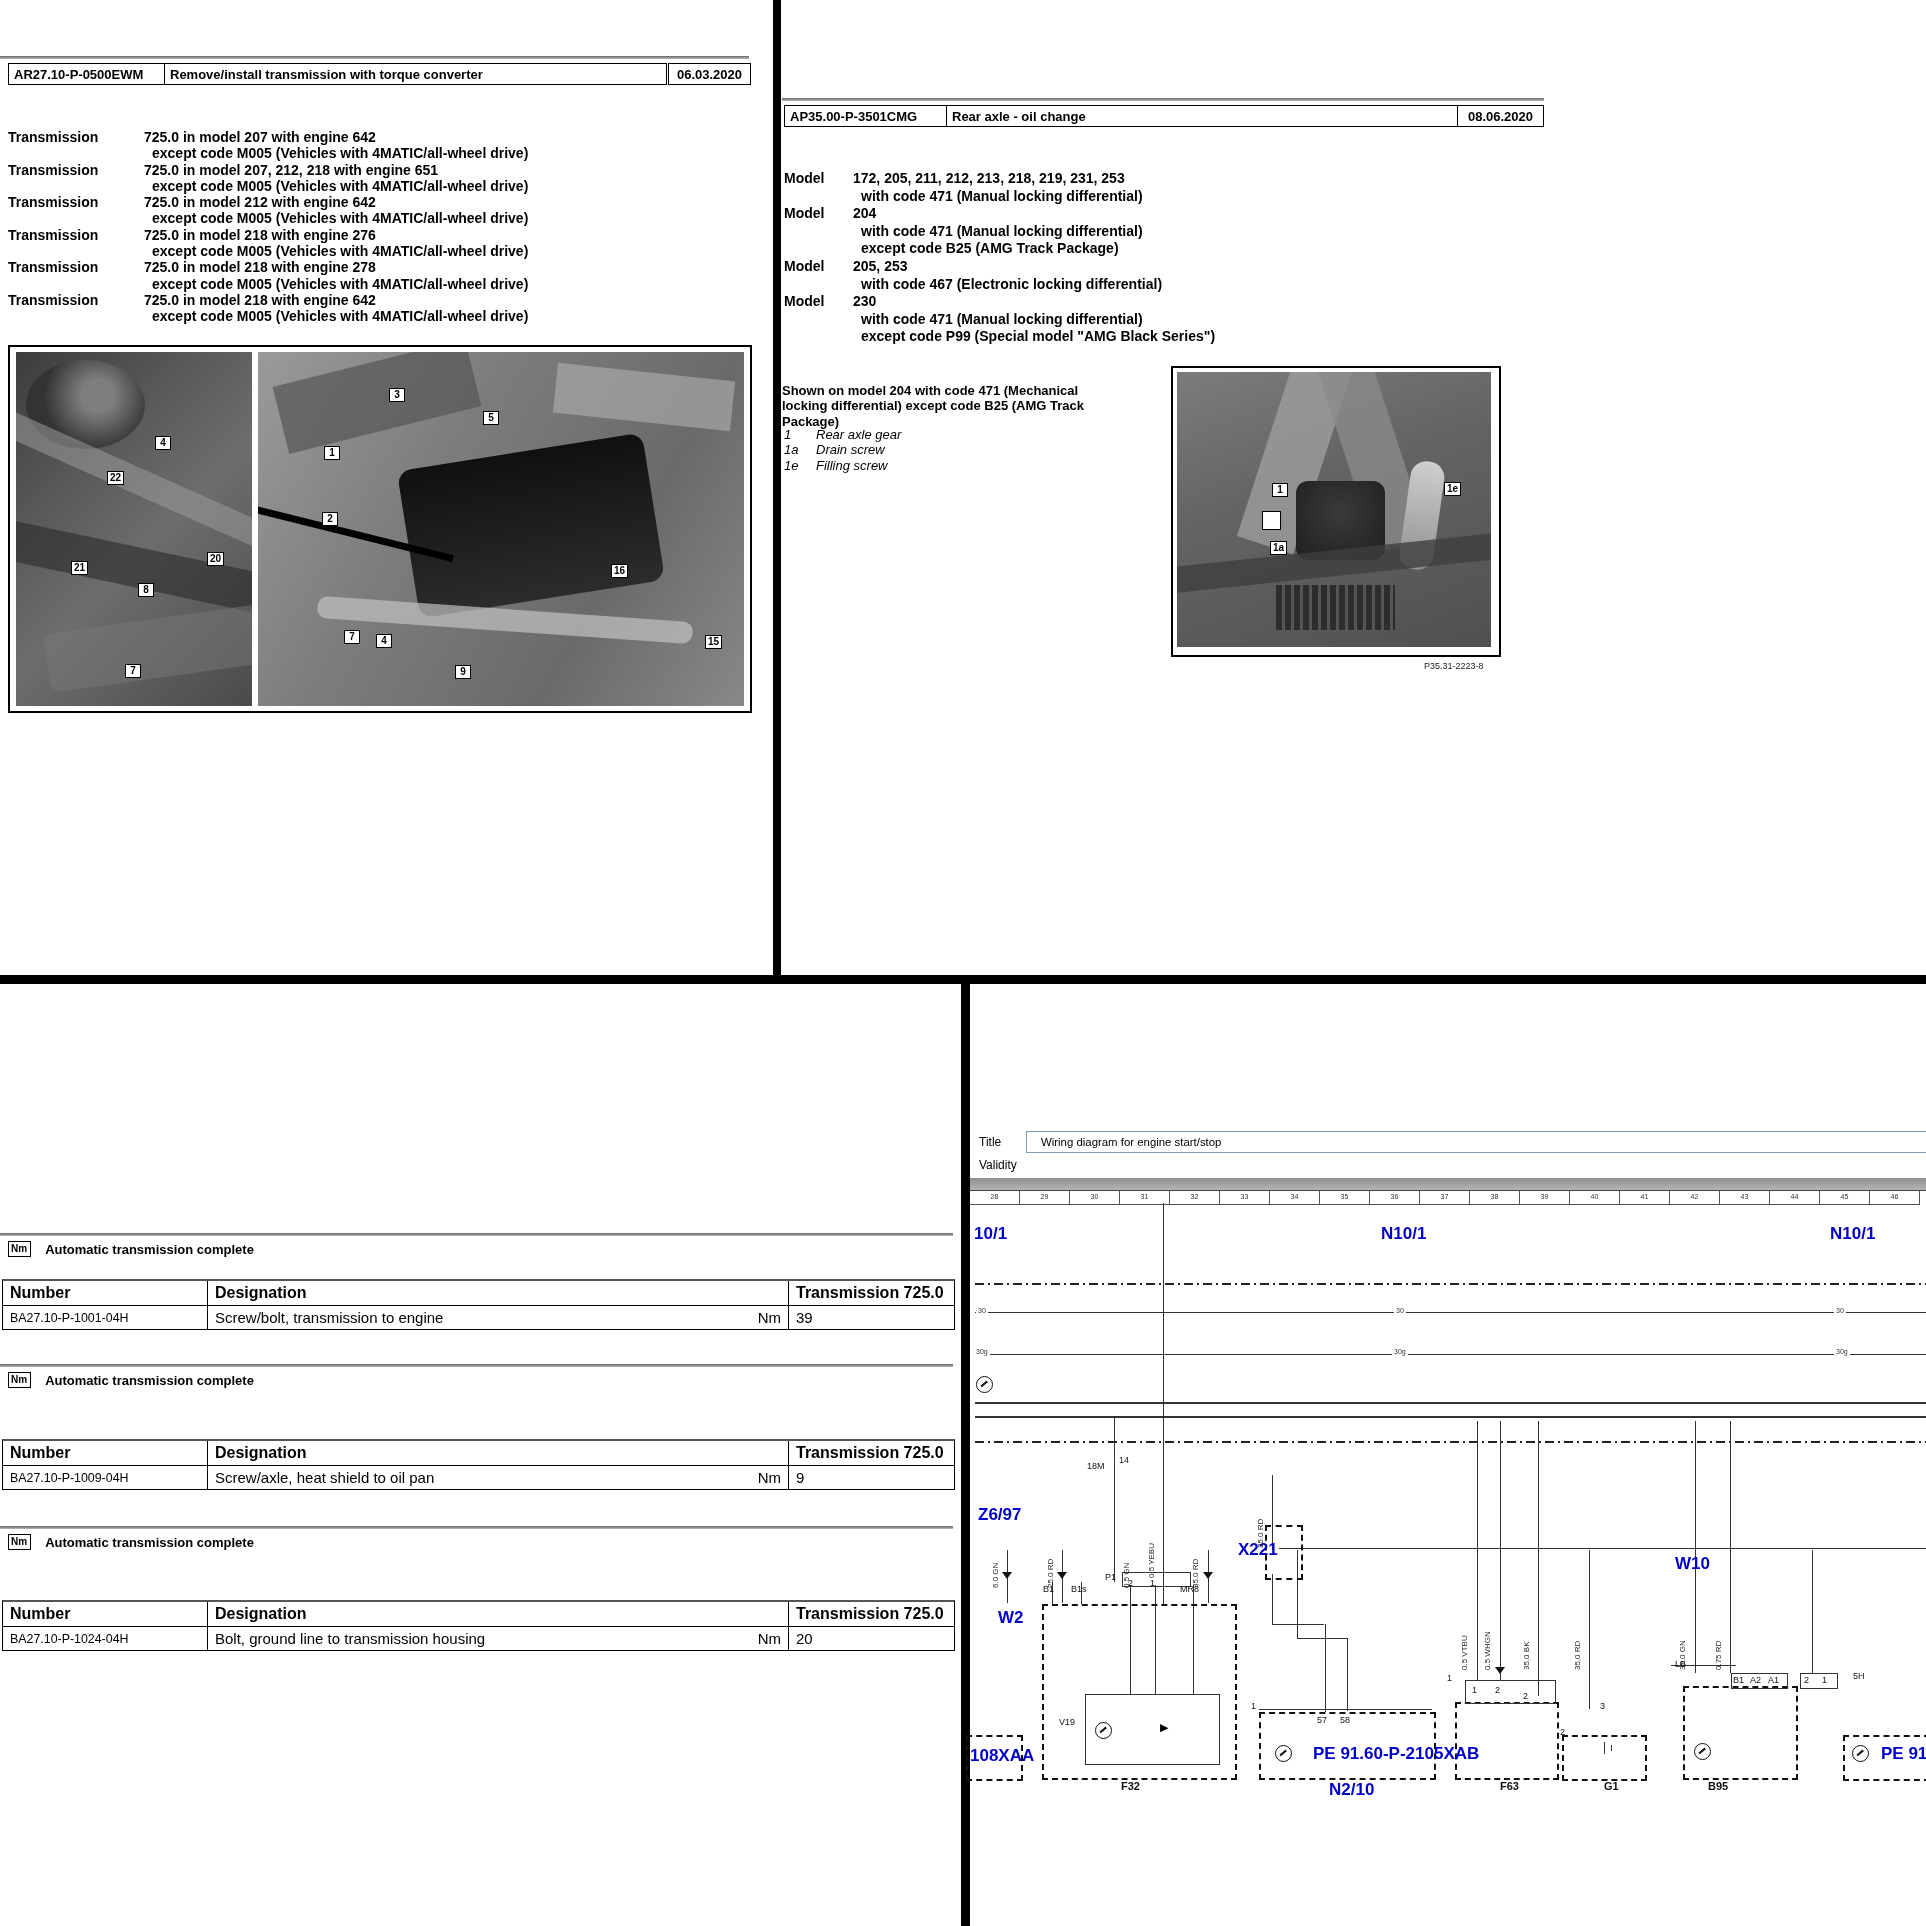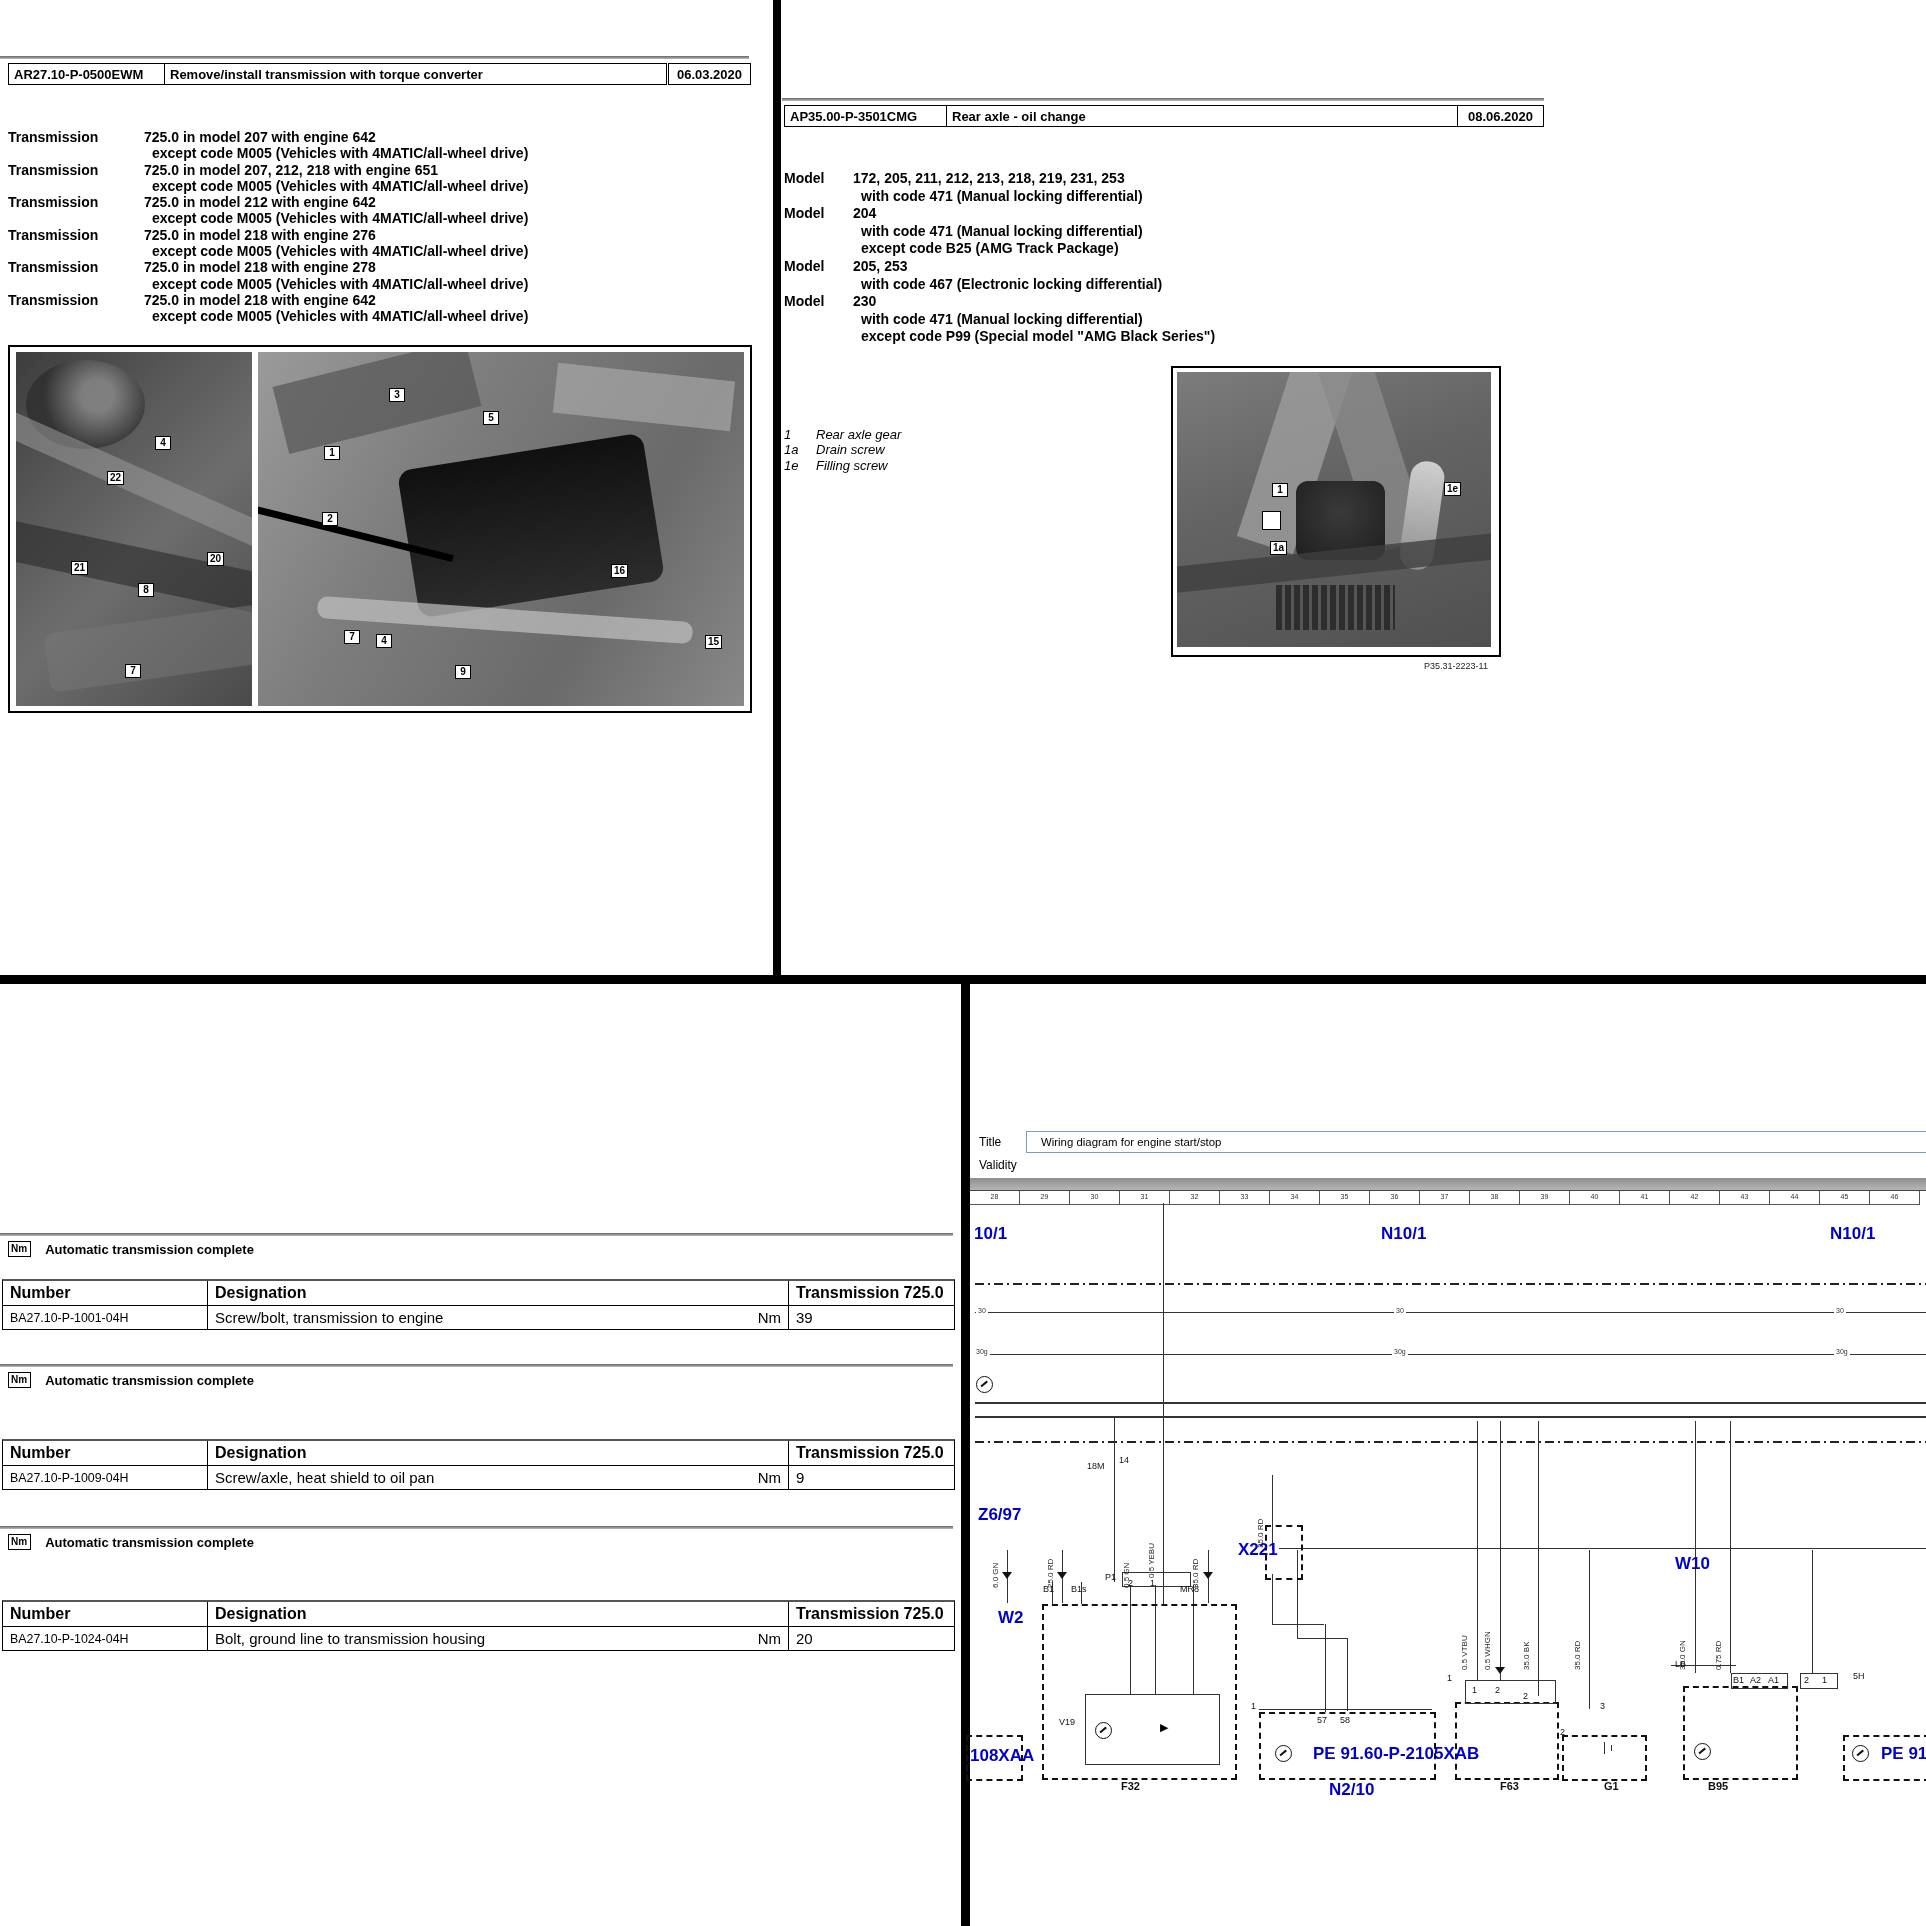--- a/index.html
+++ b/index.html
@@ -194,20 +194,21 @@
       <div class="doc-row">
         <div class="lab" style="width: 69px;">Model</div>
         <div class="lines">
           <div>230</div>
           <div class="sub" style="padding-left: 8px;">with code 471 (Manual locking differential)</div>
           <div class="sub" style="padding-left: 8px;">except code P99 (Special model "AMG Black Series")</div>
         </div>
       </div>
     </div>
 
+  <div class="note" style="left:782px;top:383px;width:327px;">Shown on model 204 with code 471 (Mechanical locking differential) except code B25 (AMG Track Package)</div>
 
   <div class="abs" id="tr-legend" style="left:784px;top:427px;width:317px;">
       <div class="legend-row">
         <div class="k">1</div>
         <div>Rear axle gear</div>
       </div>
       <div class="legend-row">
         <div class="k">1a</div>
         <div>Drain screw</div>
       </div>
@@ -226,21 +227,21 @@
       <div class="pdecor" style="left:-10px;top:178px;width:337px;height:26px;background:#3f3f3f;transform:rotate(-6deg);opacity:.8;"></div>
       <div class="pdecor" style="left:99px;top:213px;width:119px;height:45px;background:repeating-linear-gradient(90deg,#2d2d2d 0 6px,#555 6px 9px);"></div>
       <div class="pdecor" style="left:85px;top:139px;width:17px;height:17px;background:#fff;border:1px solid #000;"></div>
     </div>
     <div id="tr-callouts" class="abs" style="left:-1171px;top:-366px;width:0;height:0;">
         <div class="chip" style="left: 1270px; top: 481px;">1</div>
         <div class="chip" style="left: 1442px; top: 480px;">1e</div>
         <div class="chip" style="left: 1268px; top: 539px;">1a</div>
       </div>
   </div>
-  <div class="photo-caption" style="left:1424px;top:661px;">P35.31-2223-11</div>
+  <div class="photo-caption" style="left:1424px;top:661px;">P35.31-2223-8</div>
 
   <div id="bl-sections">
       <div class="grule" style="left: 0px; top: 1233px; width: 953px;"></div>
       <div class="sec-label" style="left: 8px; top: 1241px;">
         <div class="nm-icon">Nm</div>
         <div>Automatic transmission complete</div>
       </div>
       <div class="spec-table" style="left: 2px; top: 1279px; width: 951px;">
         <div class="spec-row">
           <div class="spec-cell c-num h-font">Number</div>

